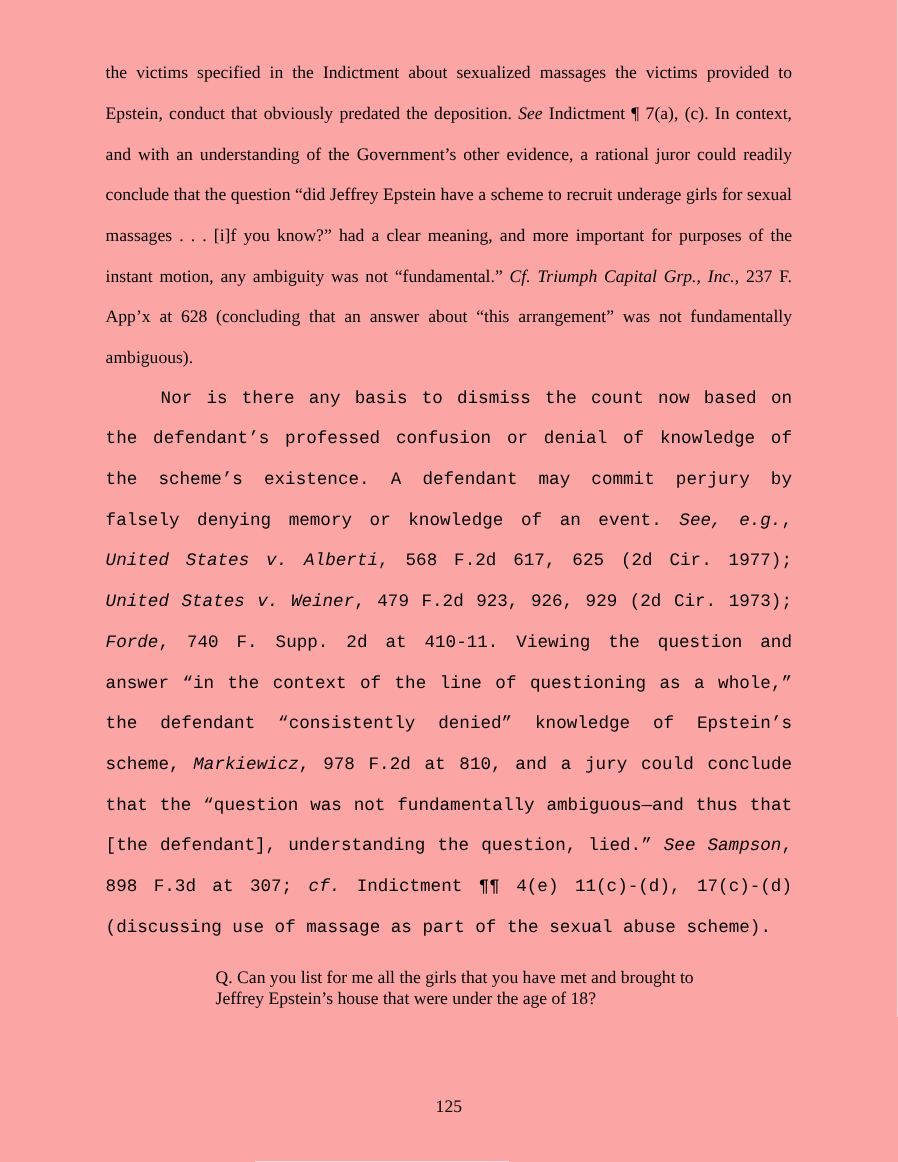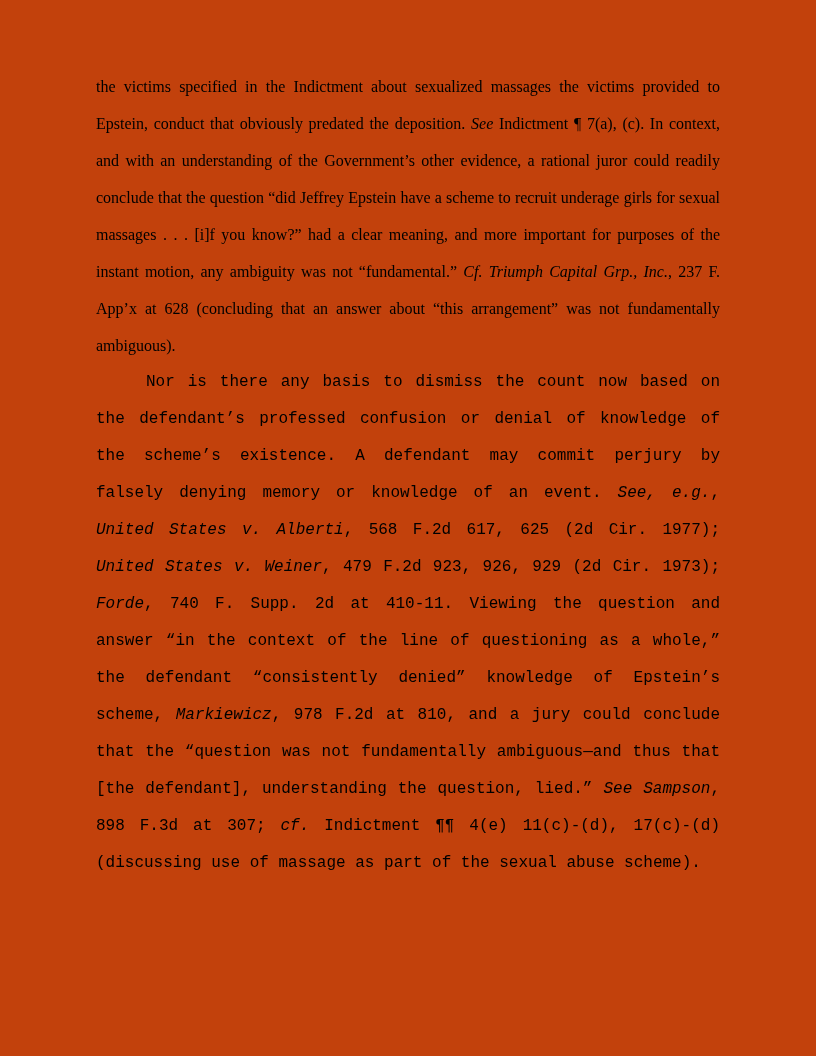--- a/index.html
+++ b/index.html
@@ -5,26 +5,26 @@
   html, body {
     margin: 0;
     padding: 0;
     background: #ffffff;
   }
   .page {
     position: relative;
     width: 816px;
     height: 1056px;
     margin: 0 auto;
-    background: #c2410c;
+    background: #fca5a5;
     color: #000000;
     font-family: "Liberation Serif", "DejaVu Serif", serif;
     font-size: 16px;
     box-sizing: border-box;
-    padding: 68px 96px 0 96px;
+    padding: 48px 96px 0 96px;
     overflow: hidden;
   }
   .doc-body {
     width: 624px;
   }
   p.body-paragraph {
     margin: 0;
     line-height: 37px;
     text-align: justify;
   }
@@ -51,14 +51,18 @@
   }
   i { font-style: italic; }
 </style>
 </head>
 <body>
 
 <div class="page">
   <div class="doc-body">
       <p class="body-paragraph"><span>the victims specified in the Indictment about sexualized massages the victims provided to Epstein, conduct that obviously predated the deposition.  </span><i>See</i><span> Indictment ¶ 7(a), (c). In context, and with an understanding of the Government’s other evidence, a rational juror could readily conclude that the question “did Jeffrey Epstein have a scheme to recruit underage girls for sexual massages . . . [i]f you know?” had a clear meaning, and more important for purposes of the instant motion, any ambiguity was not “fundamental.”  </span><i>Cf. Triumph Capital Grp., Inc.</i><span>, 237 F. App’x at 628 (concluding that an answer about “this arrangement” was not fundamentally ambiguous).</span></p>
       <p class="body-paragraph indent"><span>Nor is there any basis to dismiss the count now based on the defendant’s professed confusion or denial of knowledge of the scheme’s existence.  A defendant may commit perjury by falsely denying memory or knowledge of an event.  </span><i>See, e.g.</i><span>, </span><i>United States v. Alberti</i><span>, 568 F.2d 617, 625 (2d Cir. 1977); </span><i>United States v. Weiner</i><span>, 479 F.2d 923, 926, 929 (2d Cir. 1973); </span><i>Forde</i><span>, 740 F. Supp. 2d at 410-11.  Viewing the question and answer “in the context of the line of questioning as a whole,” the defendant “consistently denied” knowledge of Epstein’s scheme, </span><i>Markiewicz</i><span>, 978 F.2d at 810, and a jury could conclude that the “question was not fundamentally ambiguous—and thus that [the defendant], understanding the question, lied.”  </span><i>See Sampson</i><span>, 898 F.3d at 307; </span><i>cf.</i><span> Indictment ¶¶ 4(e) 11(c)-(d), 17(c)-(d) (discussing use of massage as part of the sexual abuse scheme).</span></p>
+      <p class="blockquote"><span>Q. Can you list for me all the girls that you have met and brought to Jeffrey Epstein’s house that were under the age of 18?</span></p>
     </div>
+  <div class="page-footer">
+    <span>125</span>
+  </div>
 </div>
 
 </body></html>

